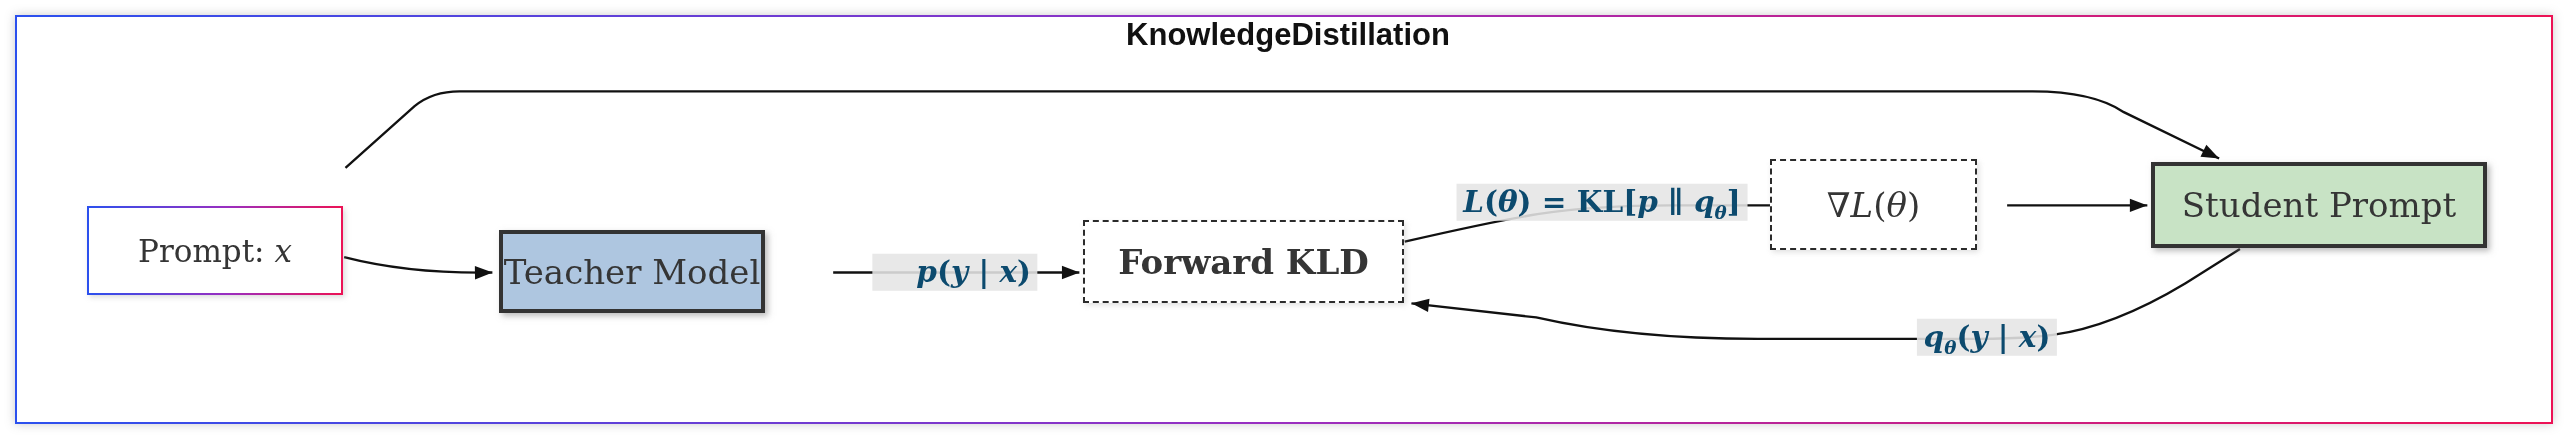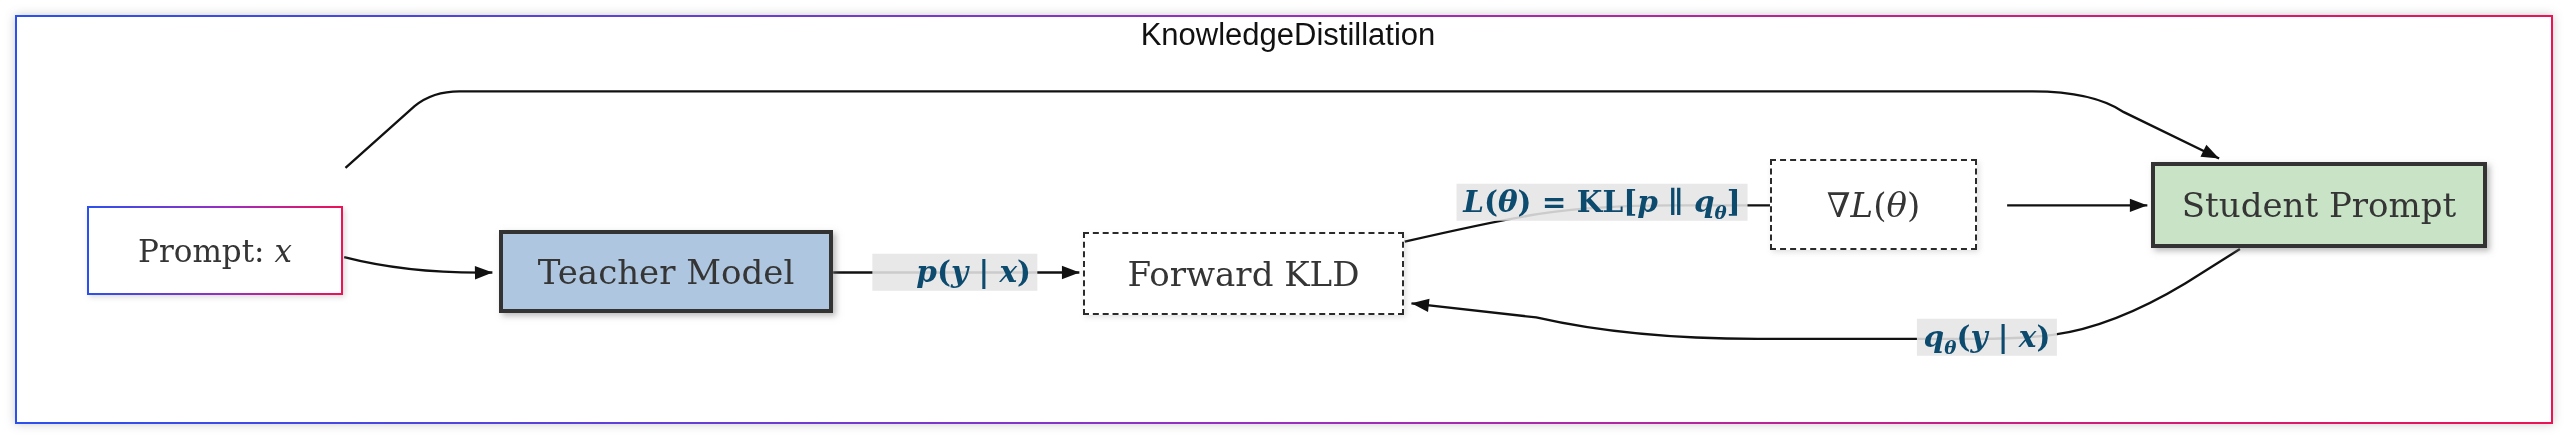--- a/index.html
+++ b/index.html
@@ -10,20 +10,21 @@
   .frame{
     position:absolute;left:14.8px;top:14.8px;width:2538px;height:409px;
     box-sizing:border-box;border:2.7px solid;
     border-image:linear-gradient(90deg,var(--frame-blue),var(--frame-purple) 50%,var(--frame-crimson)) 1;
     box-shadow:0 0 9.4px rgba(140,140,140,0.45);
   }
   .title{
     position:absolute;top:17.4px;left:50%;transform:translateX(-50%);
     font-family:"Liberation Sans", sans-serif;font-size:31px;color:#111;
     white-space:nowrap;
+    font-weight:bold;
   }
   svg.wires{position:absolute;left:0;top:0;}
   svg.wires path.wire{fill:none;stroke:var(--arrow);stroke-width:3.5px;}
   #arrowhead path{fill:var(--arrow);stroke:none;}
   .node{
     position:absolute;display:flex;align-items:center;justify-content:center;
     box-sizing:border-box;font-size:34px;color:#353535;white-space:nowrap;
     text-align:center;
   }
   .node.solid{
@@ -32,23 +33,23 @@
   }
   .node.dashed{
     border:2.3px dashed var(--dashed-border);background:#ffffff;
     box-shadow:2px 2.7px 5.4px rgba(150,150,150,0.3);
   }
   .node.prompt{
     background:#ffffff;font-size:31px;border:2px solid;
     border-image:linear-gradient(90deg,var(--frame-blue),var(--frame-purple) 55%,var(--frame-crimson)) 1;
     box-shadow:2px 2.7px 5.4px rgba(150,150,150,0.35);
   }
-  #node-teacher{left:499px;top:230px;width:334px;height:83px;background:var(--teacher-fill);}
+  #node-teacher{left:499px;top:230px;width:266px;height:83px;background:var(--teacher-fill);}
   #node-student{left:2151px;top:162px;width:336px;height:86px;background:var(--student-fill);}
-  #node-fkld{left:1083px;top:232px;width:321px;height:83px;}
+  #node-fkld{left:1083px;top:220px;width:321px;height:83px;font-weight:bold;}
   #node-grad{left:1770px;top:159px;width:207px;height:91px;}
   #node-prompt{left:87px;top:170px;width:256px;height:89px;margin-top:36px;}
   .edge-label{
     position:absolute;transform:translate(-50%,-50%);
     background:var(--label-bg);color:#0c4a6e;font-size:29.5px;
     padding:1.3px 6.7px;white-space:nowrap;line-height:1.15;font-weight:bold;
   }
   .edge-label sub, .node sub{font-size:0.62em;line-height:0;}
   #label-p{left:955px;top:272px;padding-left:44px;}
   #label-loss{left:1602px;top:202px;}

